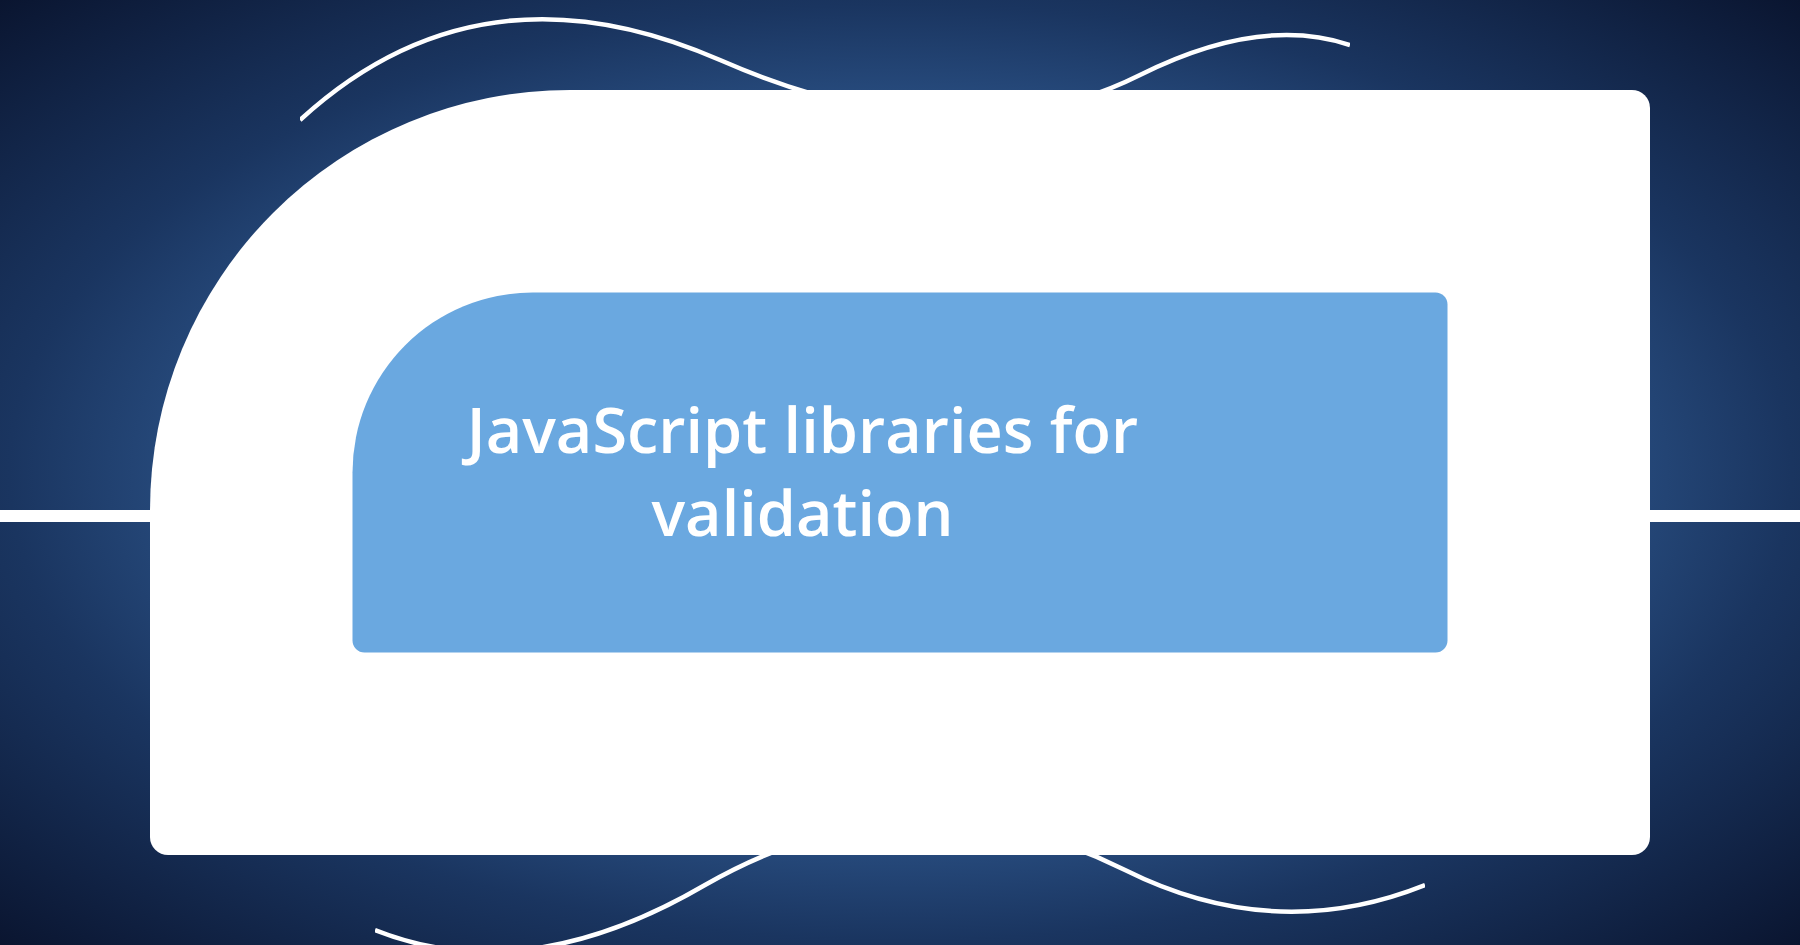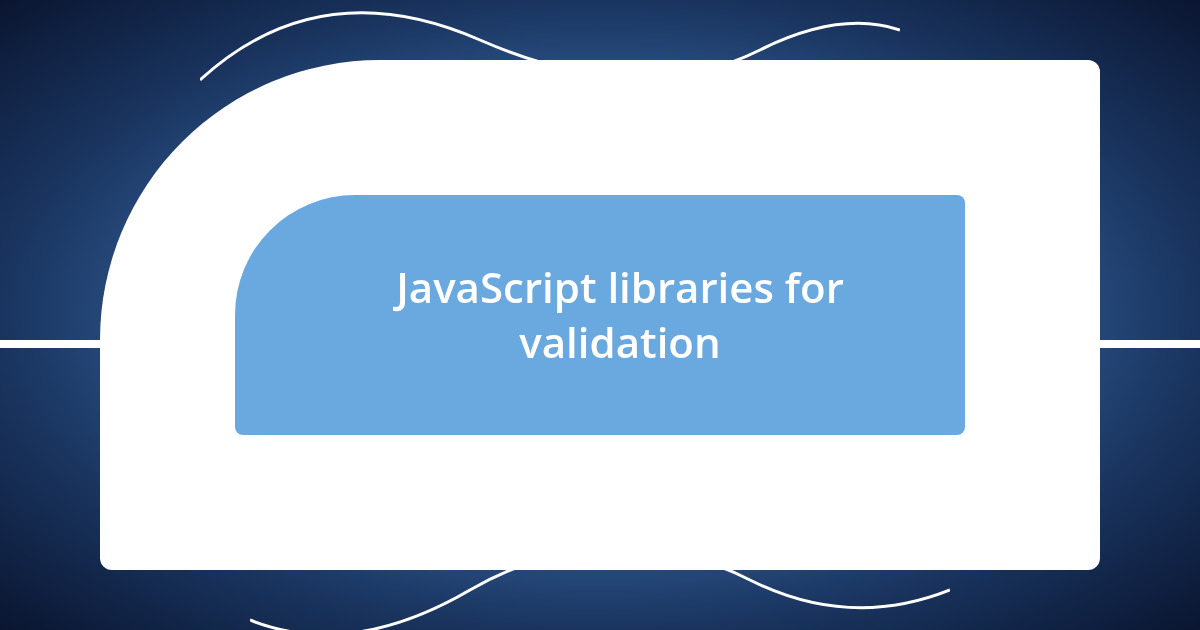--- a/index.html
+++ b/index.html
@@ -63,21 +63,21 @@
       top: 195px;
       width: 730px;
       height: 240px;
       background: #6aa8e0;
       border-top-left-radius: 120px 120px;
       border-top-right-radius: 8px;
       border-bottom-left-radius: 8px;
       border-bottom-right-radius: 8px;
       display: flex;
       align-items: center;
-      justify-content: center;
+      justify-content: flex-start;
     }
     .title-text {
       color: #ffffff;
       font-size: 42px;
       font-weight: 600;
       text-align: center;
       line-height: 1.3;
       max-width: 560px;
       padding-left: 40px;
     }

